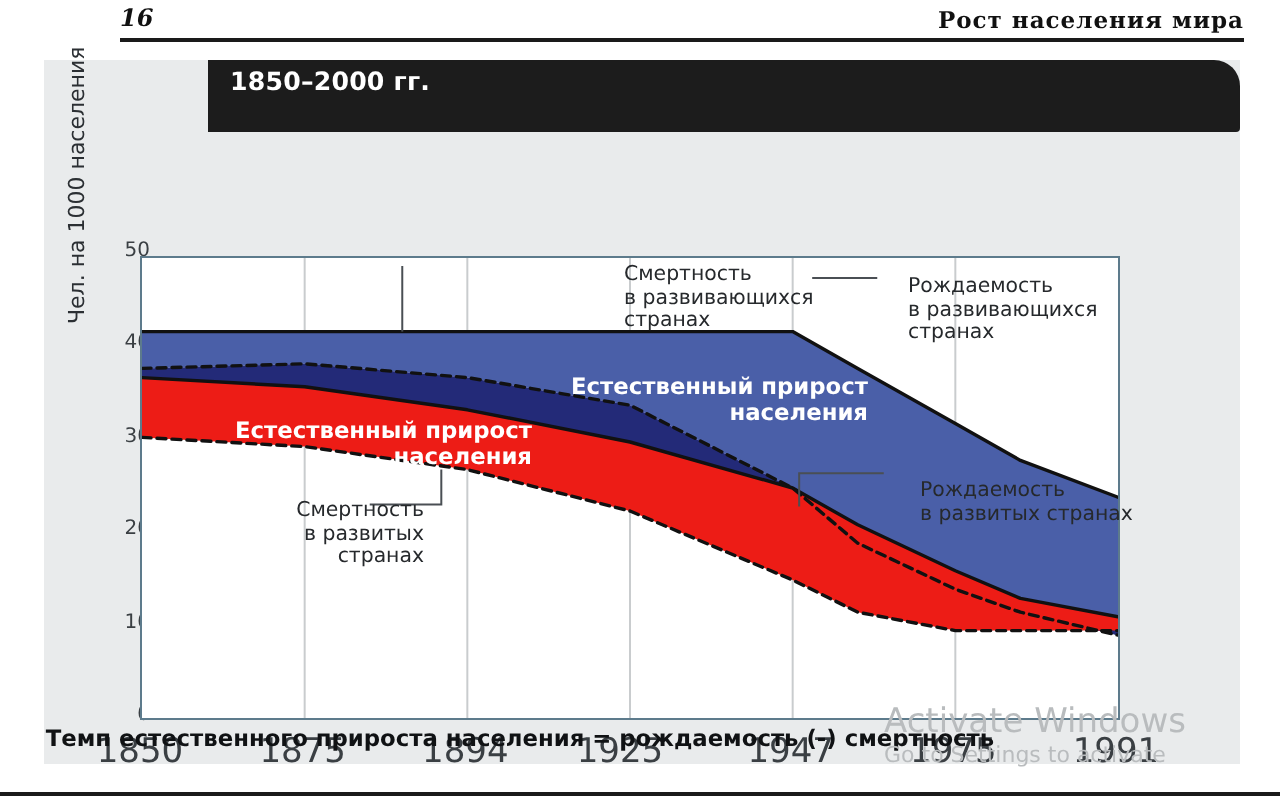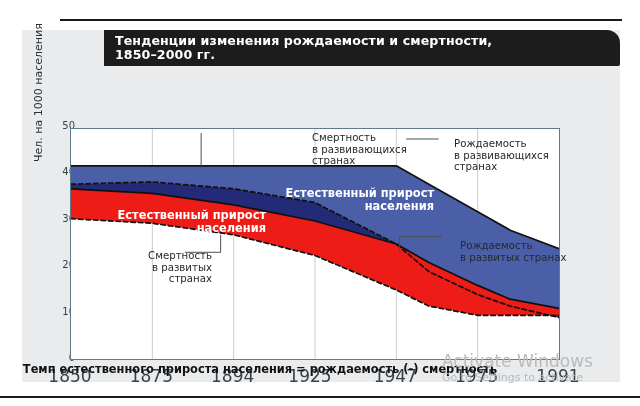--- a/index.html
+++ b/index.html
@@ -73,27 +73,30 @@
   
   .wm{position:absolute;right:-2px;top:352px;width:200px;text-align:left;color:#b9bcbe;pointer-events:none;}
   .wm .w1{font-size:17px;line-height:19px;white-space:nowrap;}
   .wm .w2{font-size:11px;line-height:13px;white-space:nowrap;}
 </style>
 </head>
 <body>
 
 <div id="page">
 
+  <div class="runhead">
+    <div class="folio">16</div>
+    <div class="bookttl">Рост населения мира</div>
+  </div>
   <div class="runrule"></div>
 
   <div class="figcard">
 
 
     <div class="figtitle">
-      <div class="l1">Тенденции изменения рождаемости и смертности,</div>
       <div class="l2">1850–2000 гг.</div>
     </div>
 
     <div class="plotwrap">
 
       <div class="ylab">Чел. на 1000 населения</div>
 
       <div id="yticks">
           <div class="ytick" style="top: 286px;">0</div>
           <div class="ytick" style="top: 239.6px;">10</div>

